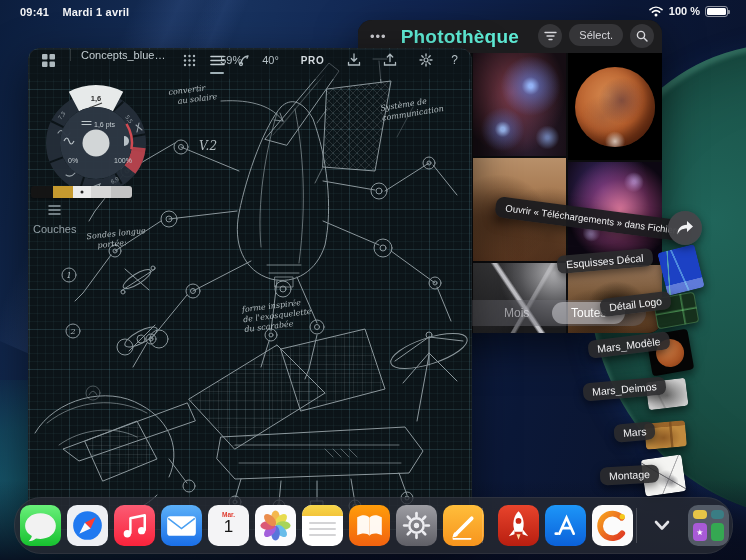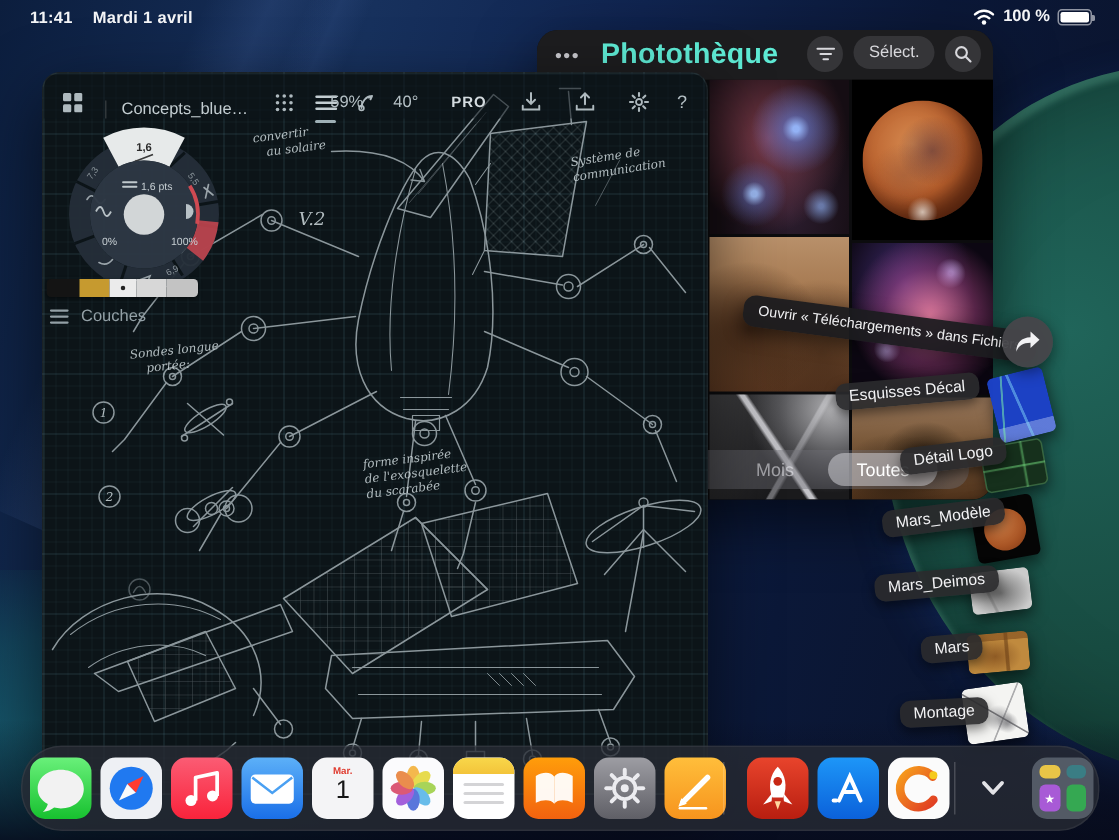--- a/index.html
+++ b/index.html
@@ -89,37 +89,37 @@
     border-radius:12px; overflow:hidden; z-index:20;
     background-color:#0c1418;
     background-image:
       linear-gradient(rgba(96,150,165,.16) 1px, transparent 1px),
       linear-gradient(90deg, rgba(96,150,165,.16) 1px, transparent 1px),
       linear-gradient(rgba(96,150,165,.07) 1px, transparent 1px),
       linear-gradient(90deg, rgba(96,150,165,.07) 1px, transparent 1px);
     background-size:40px 40px, 40px 40px, 8px 8px, 8px 8px;
     box-shadow:0 16px 44px rgba(0,0,0,.6); border:1px solid rgba(255,255,255,.06); }
   .c-toolbar { position:absolute; left:0; top:0; width:100%; height:30px; z-index:8;
-    display:flex; align-items:flex-end; background:rgba(12,20,26,.55); color:#aeb9be; }
+    display:flex; align-items:flex-start; background:rgba(12,20,26,.55); color:#aeb9be; }
   .c-title { font-size:11px; color:#c3cdd1; margin:0 10px 0 8px; padding-left:10px; border-left:1px solid rgba(255,255,255,.15); }
   .c-tbicon { width:22px; height:22px; display:flex; align-items:center; justify-content:center; margin:0 3px; }
   .c-right { position:absolute; right:6px; display:flex; align-items:center; gap:8px; }
   .c-num { font-size:11px; color:#b5c0c5; padding:0 6px; }
   .c-pro { font-size:10px; font-weight:bold; letter-spacing:.6px; color:#d4dbdf; padding:0 8px; }
   .c-help { font-size:12px; color:#b5c0c5; padding:0 7px 0 3px; }
   .under { position:relative; }
   .under::after { content:""; position:absolute; left:4px; bottom:-3px; width:14px; height:2px; background:#9fb0b6; border-radius:1px; }
 
   .hand { position:absolute; font-family:"DejaVu Serif",serif; font-style:italic;
     color:rgba(206,216,220,.85); font-size:8px; line-height:1.25; white-space:nowrap; z-index:5; }
   .palette { position:absolute; left:2px; top:137px; width:101px; height:12px; display:flex;
     border-radius:3px; overflow:hidden; z-index:7; box-shadow:0 1px 3px rgba(0,0,0,.5); }
   .pal-seg { height:100%; position:relative; }
   .pal-dot { position:absolute; left:50%; top:50%; width:3px; height:3px; border-radius:50%; background:#222; transform:translate(-50%,-50%); }
-  .couches { position:absolute; left:4px; top:156px; display:flex; align-items:center; gap:8px; color:#93a0a6; font-size:11px; z-index:7; }
+  .couches { position:absolute; left:4px; top:156px; display:flex; align-items:center; gap:8px; color:#93a0a6; font-size:11px; z-index:7;flex-direction:column; }
 
   
   .banner { position:absolute; left:497px; top:196px; transform:rotate(7.5deg); transform-origin:left top;
     background:rgba(28,28,31,.94); color:#f0f0f2; font-size:9.5px; padding:5px 10px; border-radius:8px;
     white-space:nowrap; z-index:30; box-shadow:0 4px 12px rgba(0,0,0,.5); }
   .share-btn { position:absolute; left:668px; top:211px; width:34px; height:34px; border-radius:50%;
     background:rgba(70,70,74,.96); display:flex; align-items:center; justify-content:center; z-index:32;
     box-shadow:0 3px 10px rgba(0,0,0,.45); }
   .drag-pill { position:absolute; background:rgba(42,42,45,.92); color:#f2f2f4; font-size:10.5px;
     padding:3px 9px; border-radius:7px; white-space:nowrap; z-index:32; box-shadow:0 3px 8px rgba(0,0,0,.5); }
@@ -627,21 +627,21 @@
         <div style="background:#e8c547;"></div>
         <div style="background:#3a7d84;"></div>
         <div style="background:#a85ad6;">★</div>
         <div style="background:#35a852;"></div>
       </div>
     </div>
   </div>
 
   <div class="statusbar">
     <div class="sb-left">
-      <span>11:41</span>
+      <span>09:41</span>
       <span class="sb-date">Mardi 1 avril</span>
     </div>
     <div class="sb-right">
       <svg width="16" height="12" viewBox="0 0 16 12">
         <g stroke="#fff" stroke-width="1.6" fill="none" stroke-linecap="round">
           <path d="M2,4.6 C5.6,1.4 10.4,1.4 14,4.6"></path>
           <path d="M4.4,7.2 C6.6,5.3 9.4,5.3 11.6,7.2"></path>
         </g>
         <circle cx="8" cy="10" r="1.5" fill="#fff"></circle>
       </svg>

